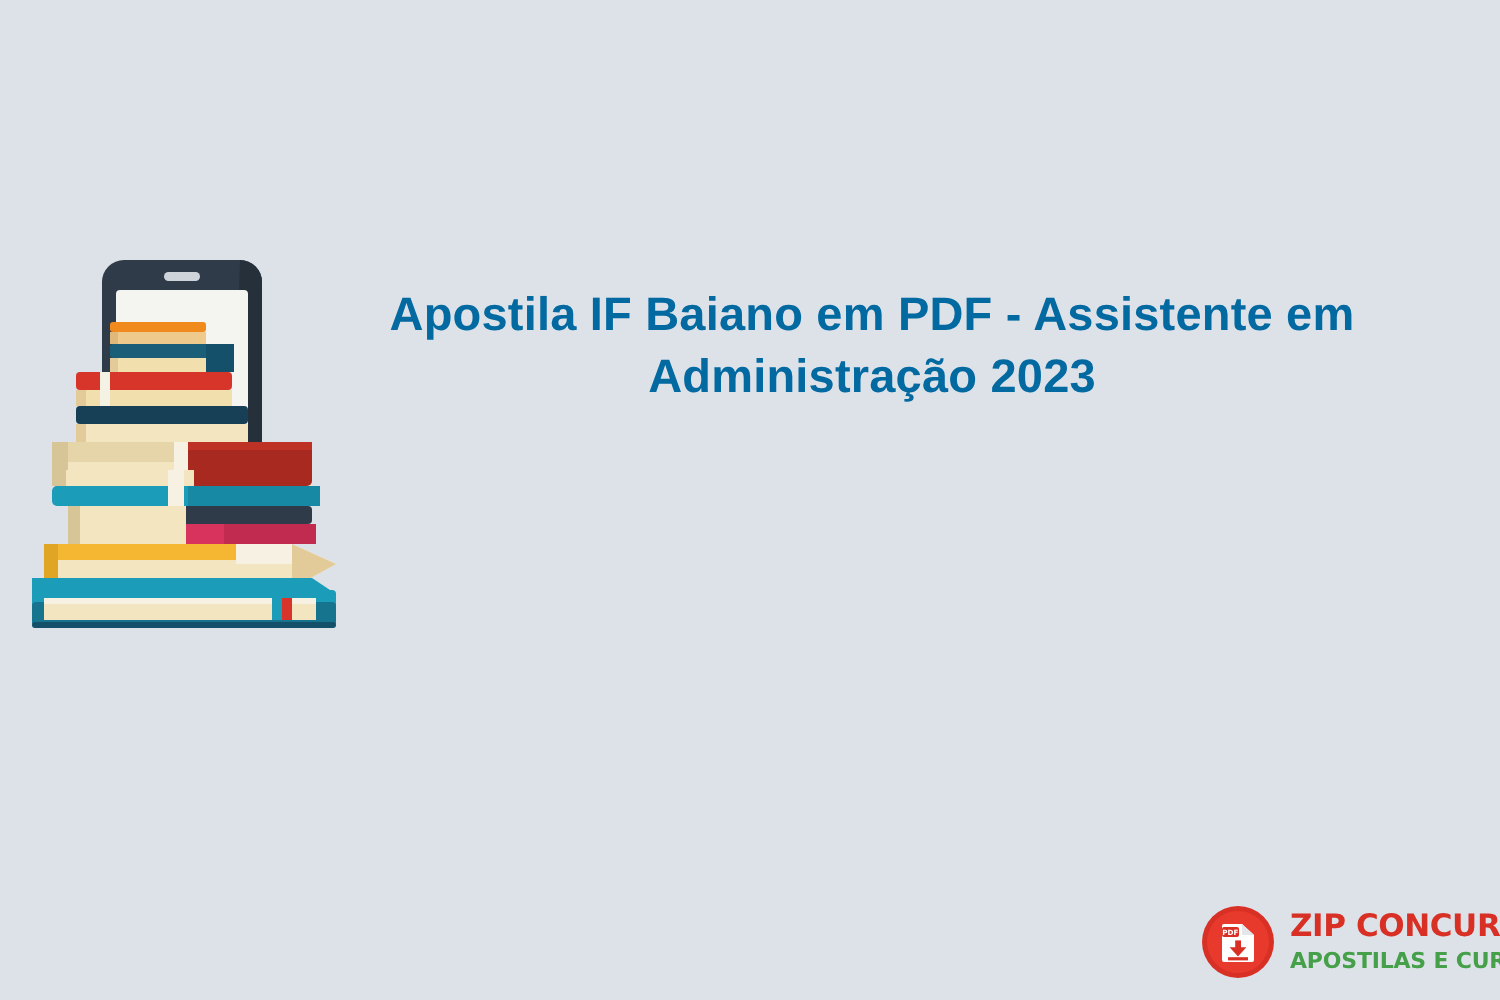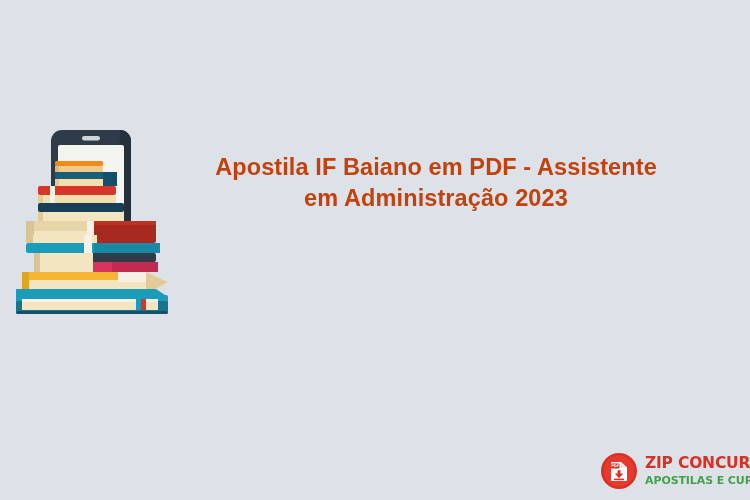--- a/index.html
+++ b/index.html
@@ -39,26 +39,26 @@
 
   
   .title-block {
     position: absolute;
     left: 190px;
     top: 138px;
     width: 492px;
     text-align: center;
   }
   .title-text {
-    margin: 14px;
+    margin: 4px;
     font-family: "Liberation Sans", sans-serif;
     font-size: 23.5px;
     font-weight: 600;
     line-height: 31px;
-    color: #c2410c;
+    color: #0369a1;
     letter-spacing: 0.1px;
   }
 
   
   .brand {
     position: absolute;
     left: 600px;
     top: 452px;
     display: flex;
     align-items: center;

